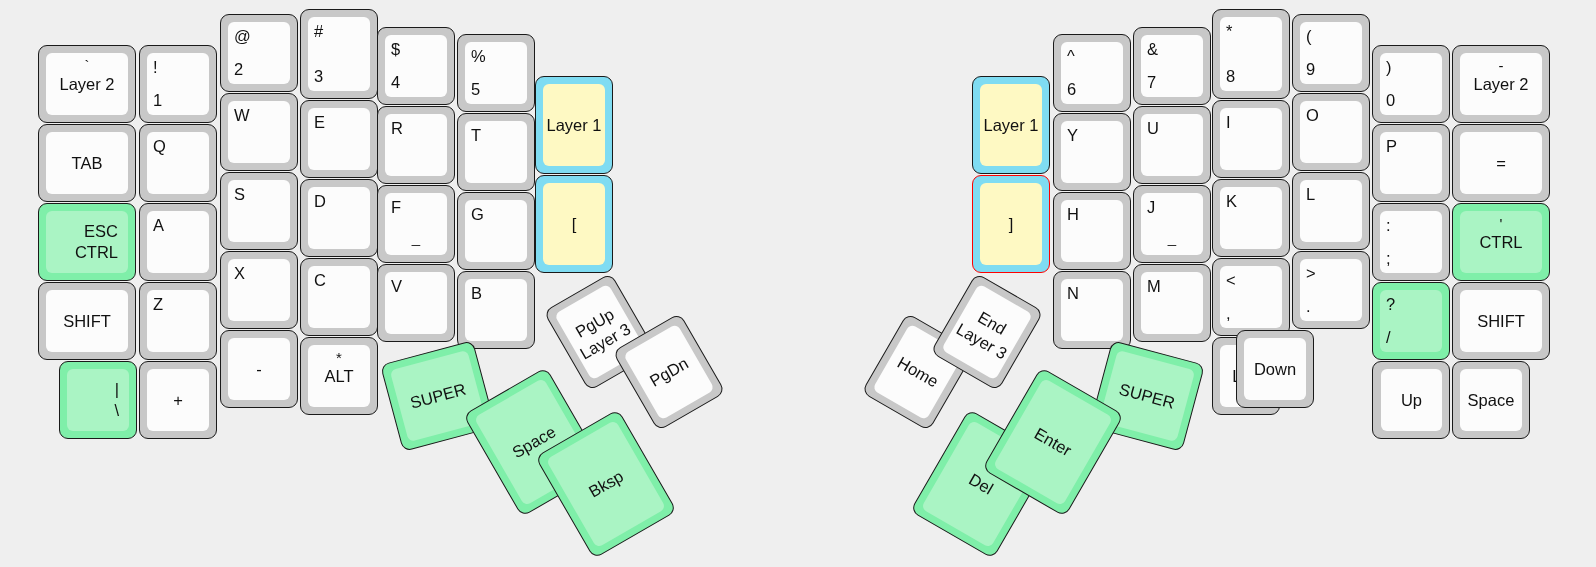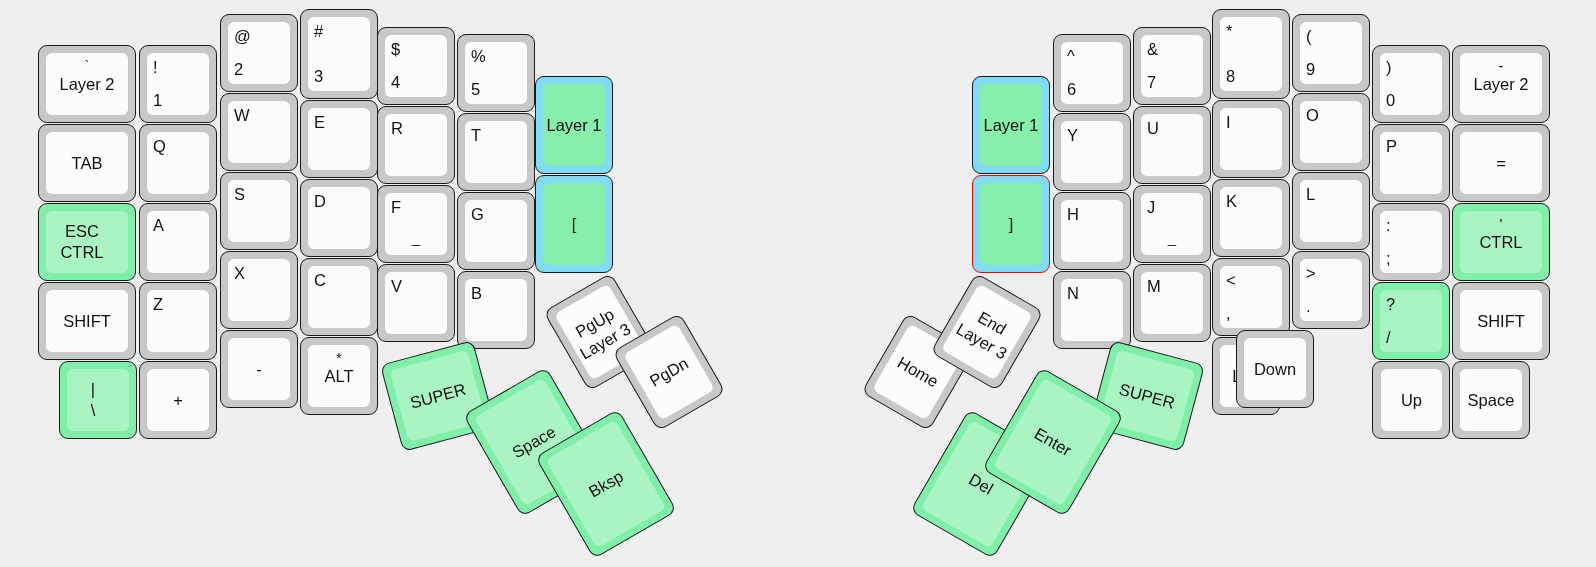--- a/index.html
+++ b/index.html
@@ -27,21 +27,21 @@
     box-sizing:border-box;
     border-radius:6px;
     background:#fcfcfc;
     overflow:hidden;
   }
 
   
   .key.green{background:#7fefa9;}
   .key.green > .top{background:#aaf4c4;}
   .key.blue{background:#7fdcf2;}
-  .key.blue > .top{background:#86efac;}
+  .key.blue > .top{background:#fef9c3;}
   .key.sel{border-color:#ff0000;}
 
   
   .lg{
     position:absolute;
     color:#111;
     font-size:16.5px;
     line-height:1;
     white-space:pre;
   }
@@ -52,21 +52,21 @@
   
   .lg.c{
     left:0;right:0;top:50%;
     transform:translateY(-50%);
     text-align:center;
   }
   
   .lg.c2{
     left:0;right:10px;top:50%;
     transform:translateY(-50%);
-    text-align:center;
+    text-align:right;
     line-height:1.28;
   }
   
   .lg.ct{left:0;right:0;top:5px;text-align:center;font-size:15px;}
   
   .lg.hb{
     left:0;right:0;bottom:10px;text-align:center;
     font-size:15px;color:#222;
   }
   

